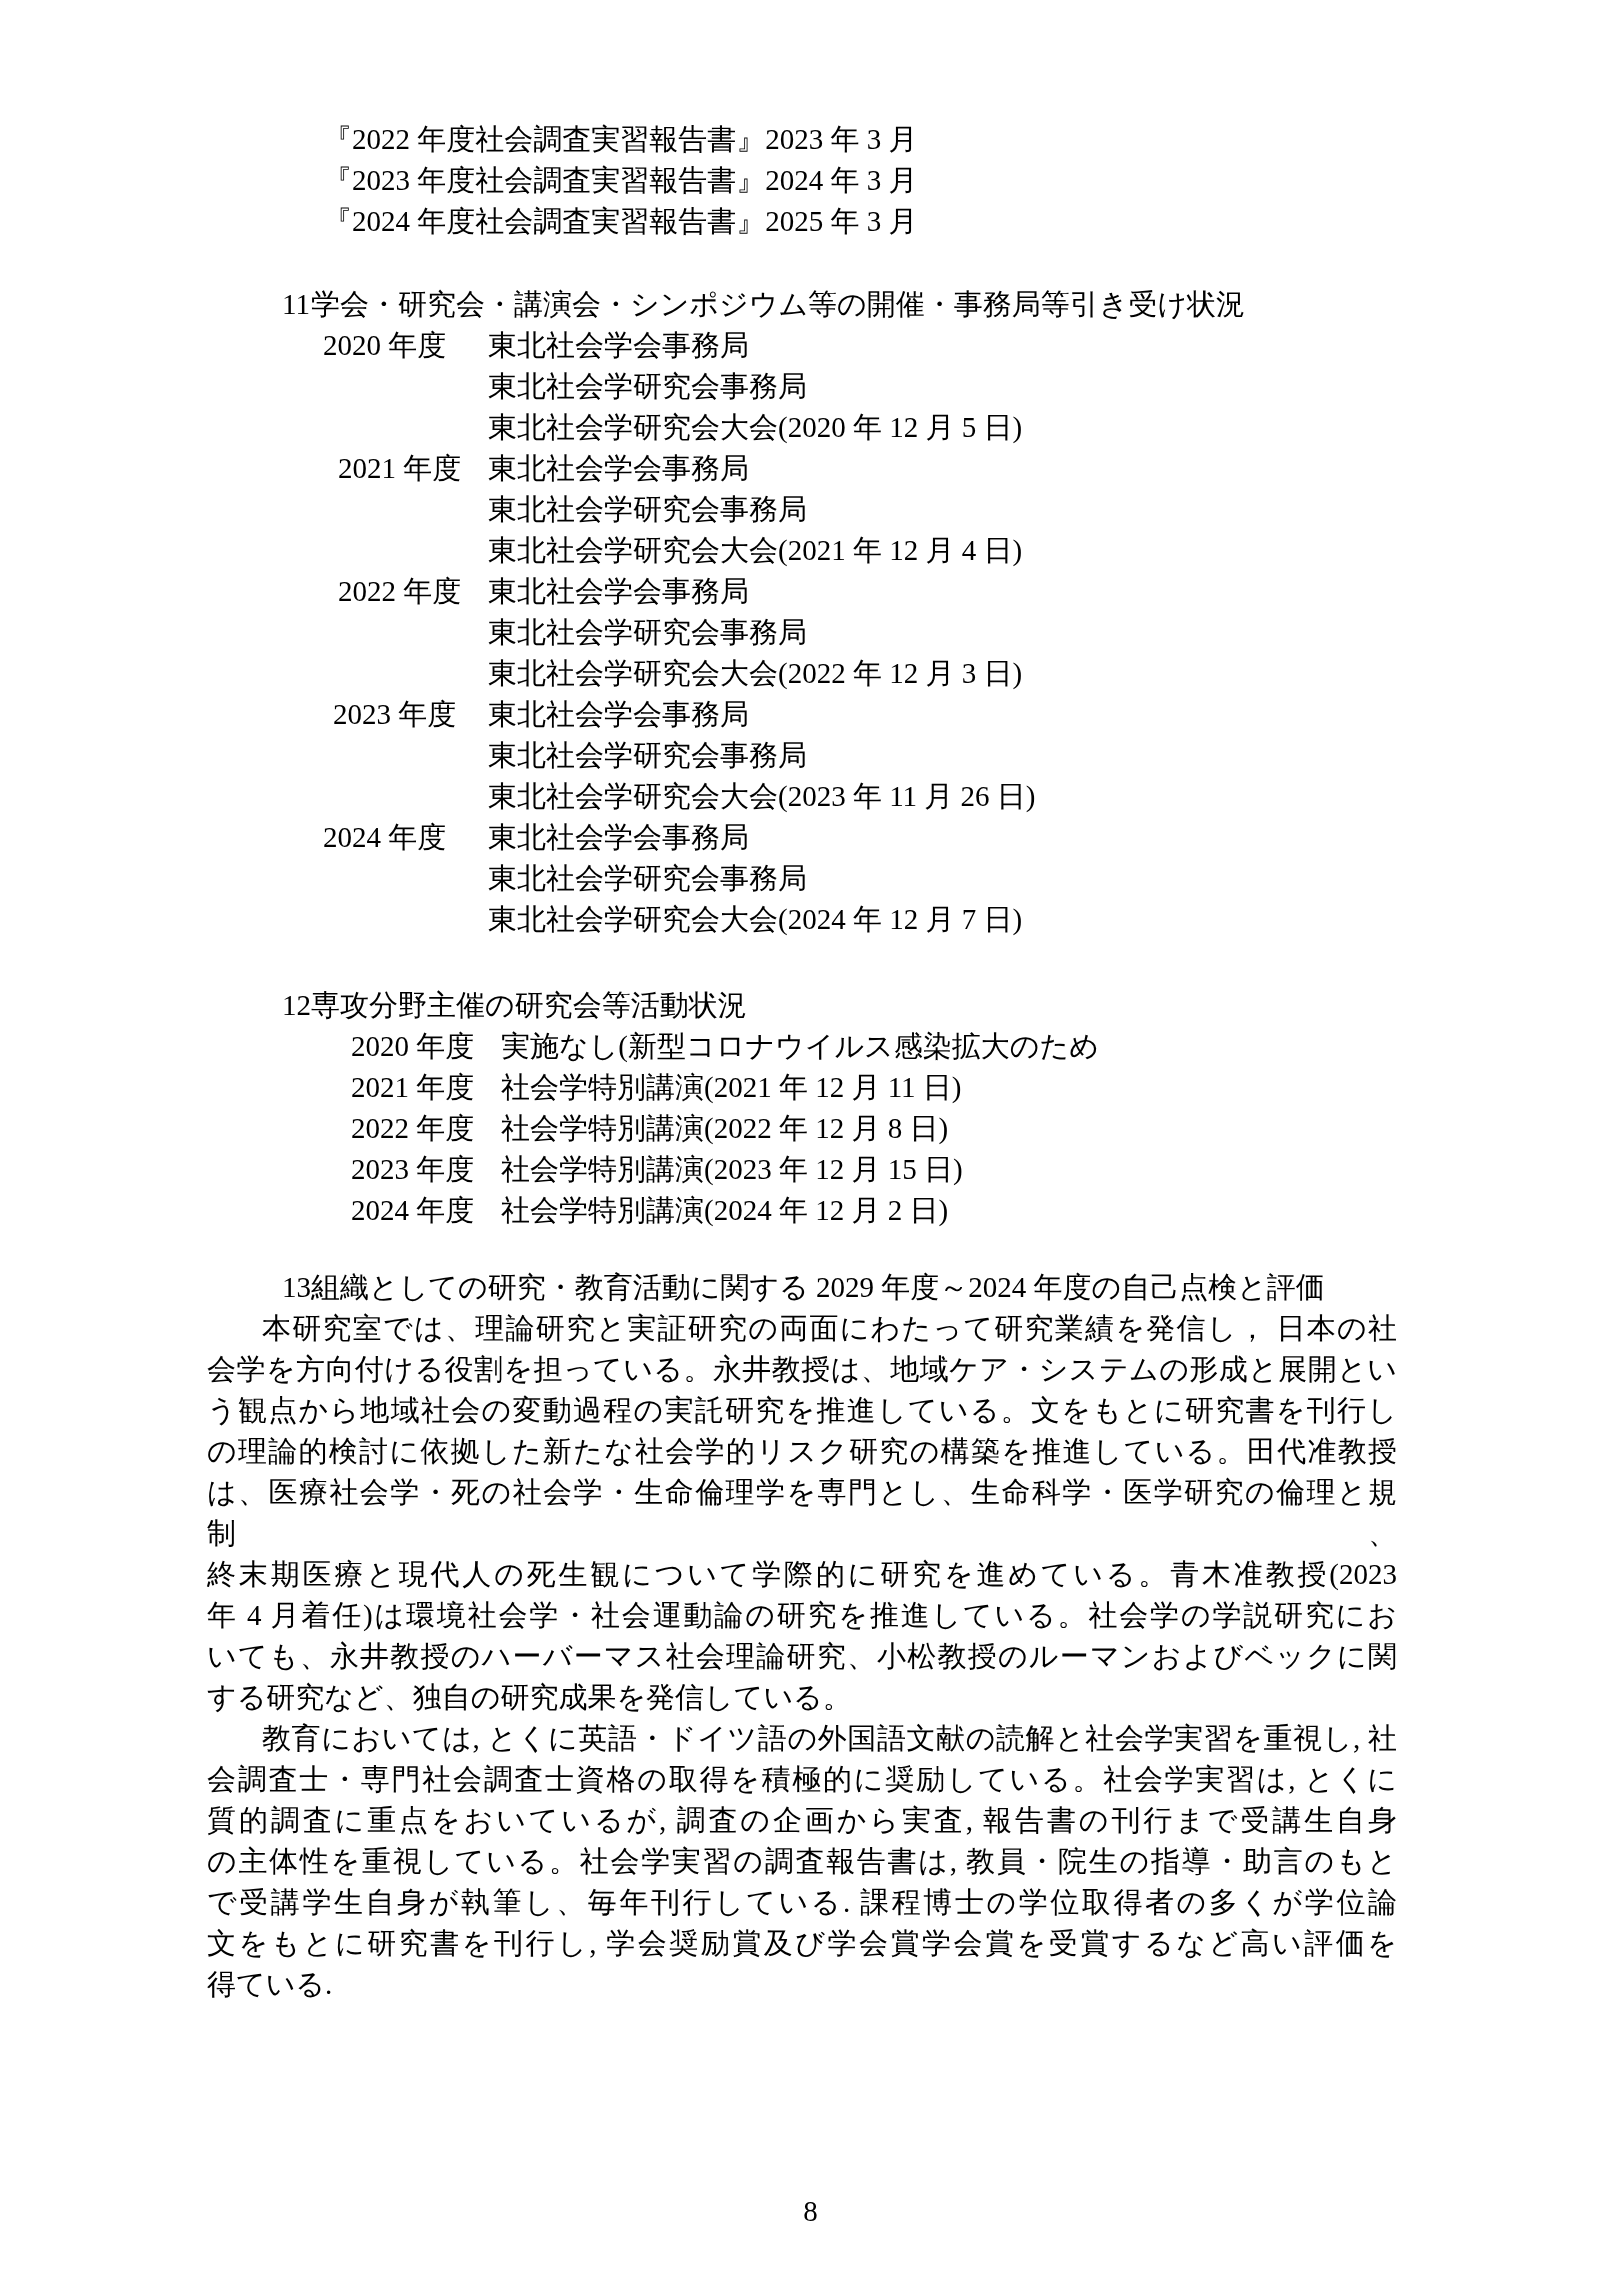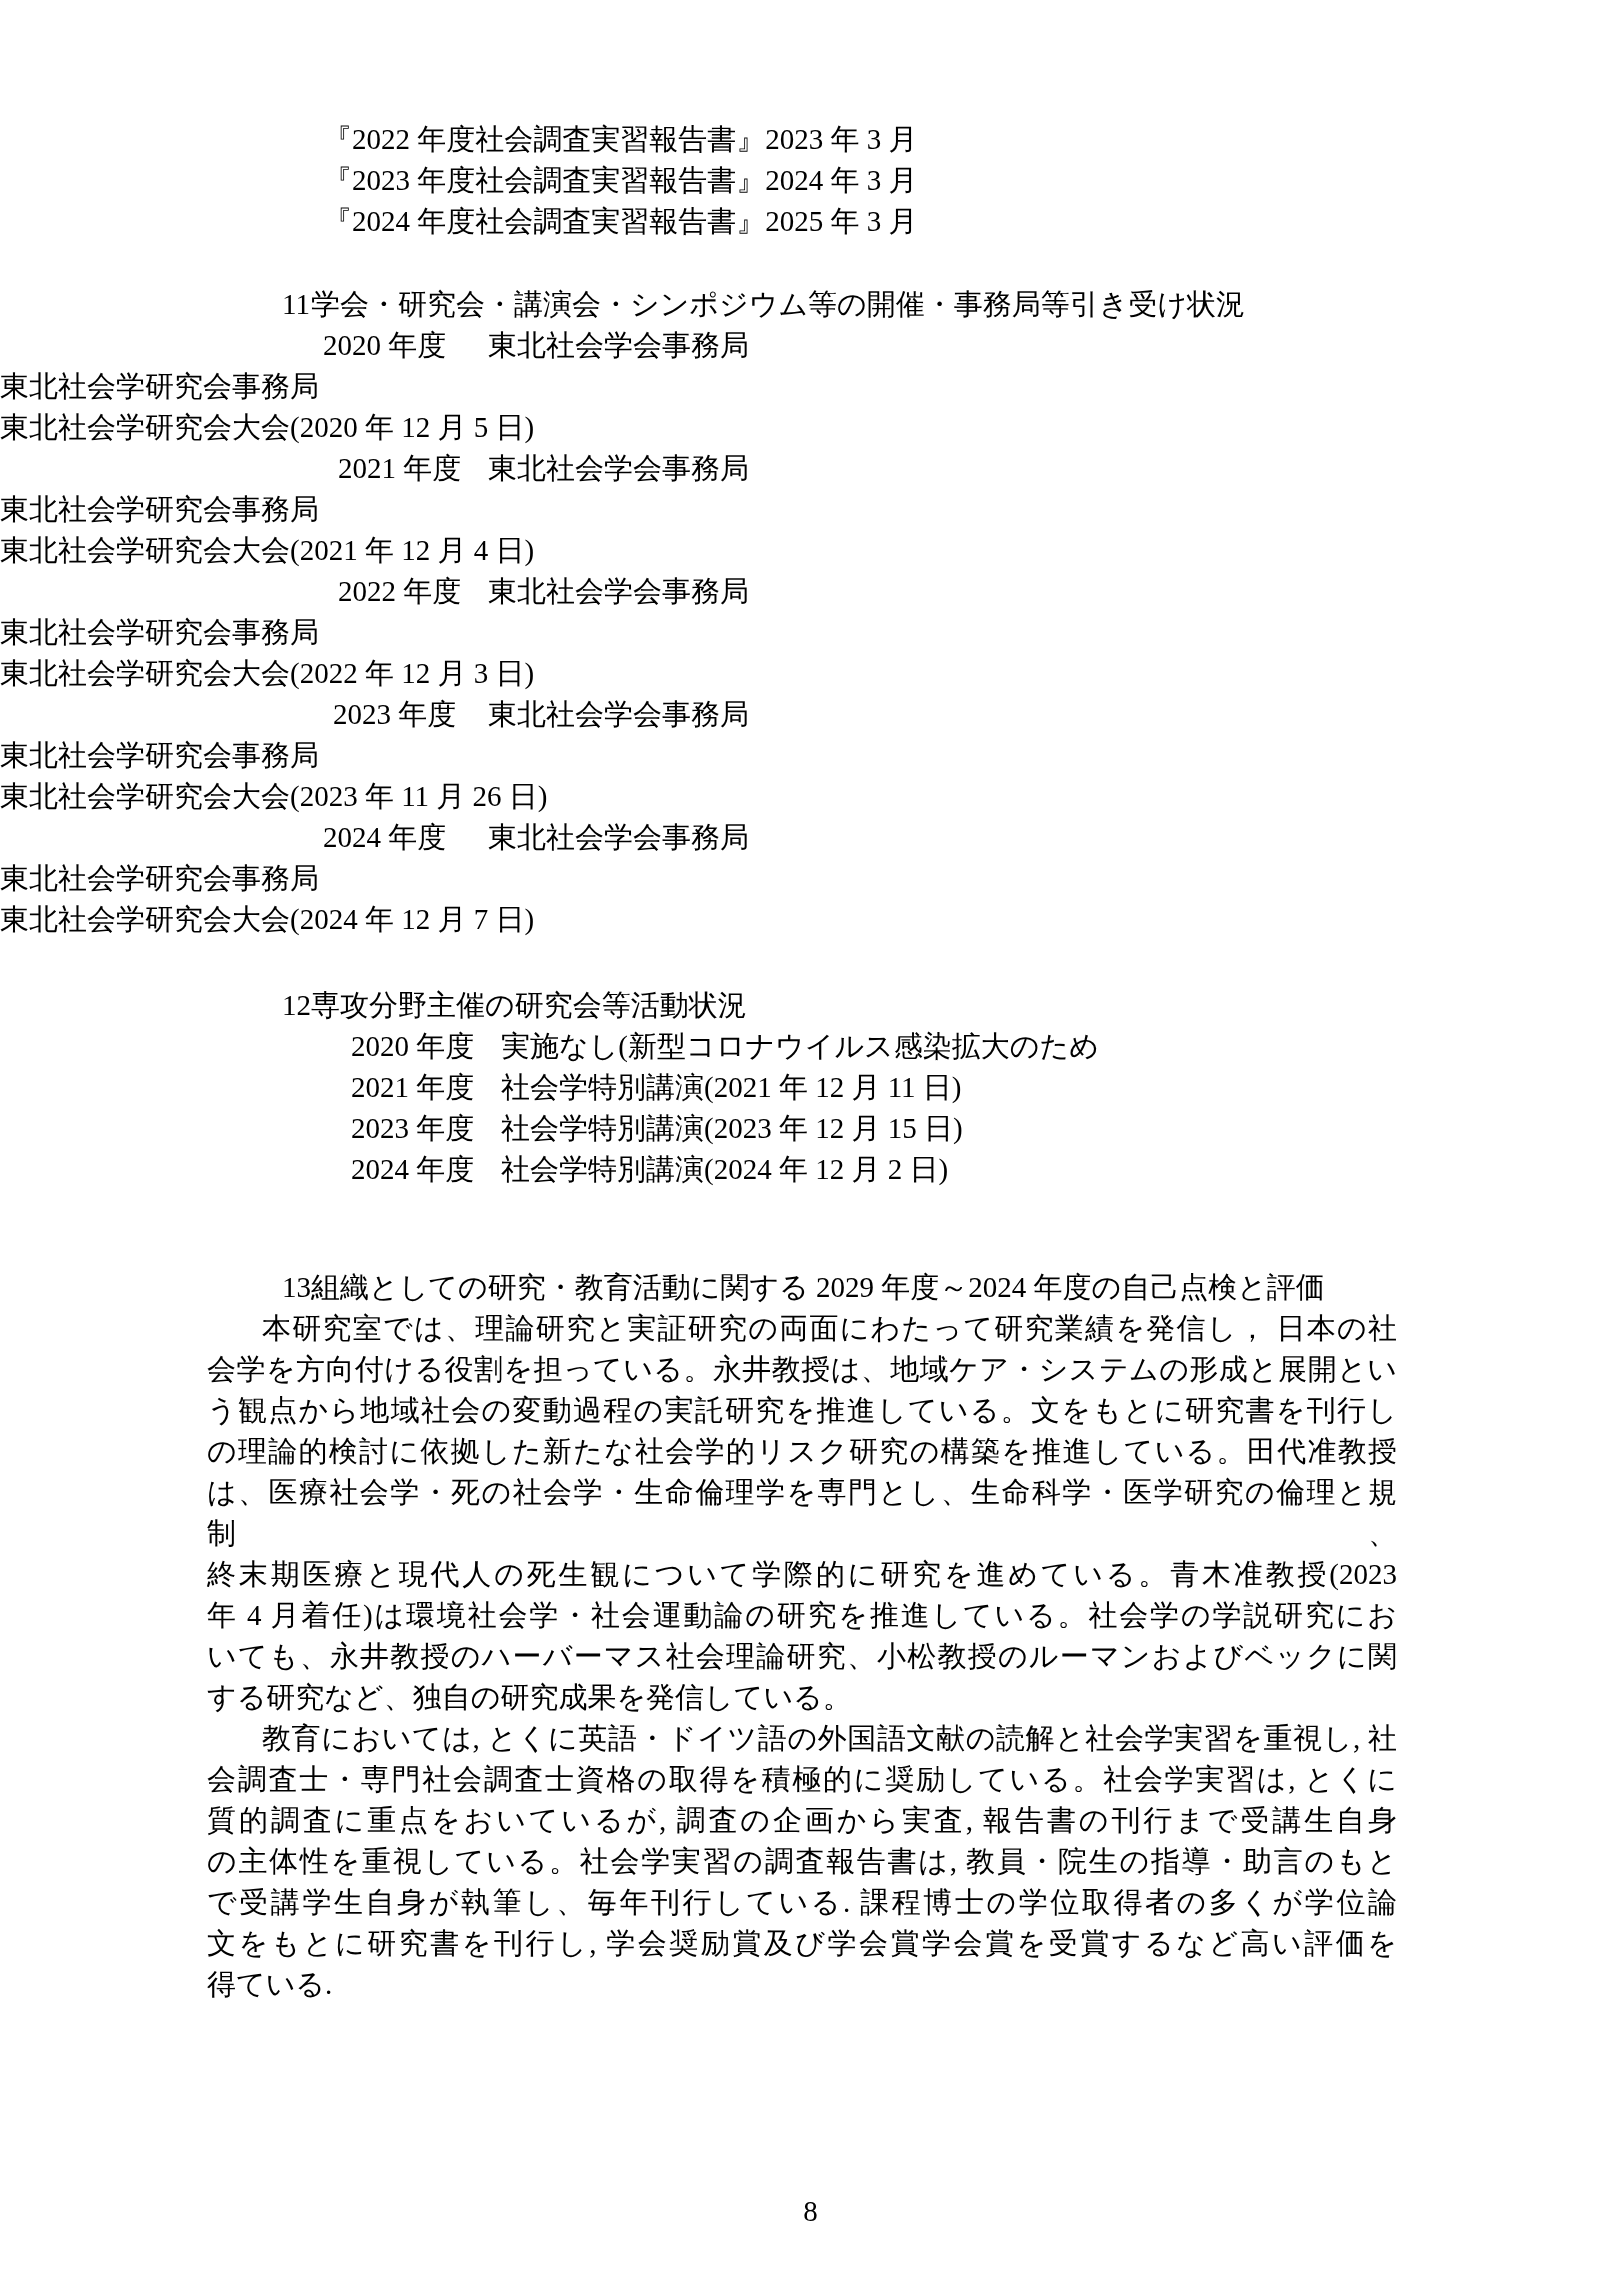--- a/index.html
+++ b/index.html
@@ -22,21 +22,21 @@
 
   .sec-heading{padding-left:282px;}
   .secnum{display:inline-block;width:29px;}
 
   .row{white-space:nowrap;}
   .yr{display:inline-block;}
   .pl330{padding-left:323px}
   .pl340{padding-left:333px}
   .pl345{padding-left:338px}
   .pl358{padding-left:351px}
-  .cont{}
+  .cont{padding-left:488px;}
   .w168{width:165px}
   .w158{width:155px}
   .w153{width:150px}
 
   .bodytext{margin-left:207px;width:1190px;}
   .pline{text-align:justify;text-align-last:justify;font-family:Liberation Serif, serif;}
   .pline.first{text-indent:55px;}
   .pline.last{text-align-last:left;}
 
   .l-sec3-title{padding-left:235px;}
@@ -79,20 +79,21 @@
     <div class="row pl330"><span class="yr w168">2024 年度</span><span>東北社会学会事務局</span></div>
     <div class="cont">東北社会学研究会事務局</div>
     <div class="cont">東北社会学研究会大会(2024 年 12 月 7 日)</div>
   </div>
 
   <div class="block" id="blk-sec12">
     <div class="sec-heading"><span class="secnum">12</span><span>専攻分野主催の研究会等活動状況</span></div>
 
     <div class="row pl358"><span class="yr w153">2020 年度</span><span>実施なし(新型コロナウイルス感染拡大のため</span></div>
     <div class="row pl358"><span class="yr w153">2021 年度</span><span>社会学特別講演(2021 年 12 月 11 日)</span></div>
+    <div class="row pl358"><span class="yr w153">2022 年度</span><span>社会学特別講演(2022 年 12 月 8 日)</span></div>
     <div class="row pl358"><span class="yr w153">2023 年度</span><span>社会学特別講演(2023 年 12 月 15 日)</span></div>
     <div class="row pl358"><span class="yr w153">2024 年度</span><span>社会学特別講演(2024 年 12 月 2 日)</span></div>
   </div>
 
   <div class="block" id="blk-sec13">
     <div class="sec-heading"><span class="secnum">13</span><span>組織としての研究・教育活動に関する 2029 年度～2024 年度の自己点検と評価</span></div>
     <div class="bodytext">
       <div class="pline first">本研究室では、理論研究と実証研究の両面にわたって研究業績を発信し， 日本の社</div>
       <div class="pline">会学を方向付ける役割を担っている。永井教授は、地域ケア・システムの形成と展開とい</div>
       <div class="pline">う観点から地域社会の変動過程の実託研究を推進している。文をもとに研究書を刊行し</div>

